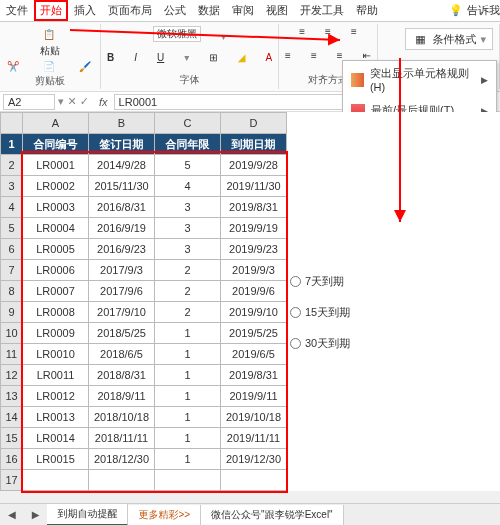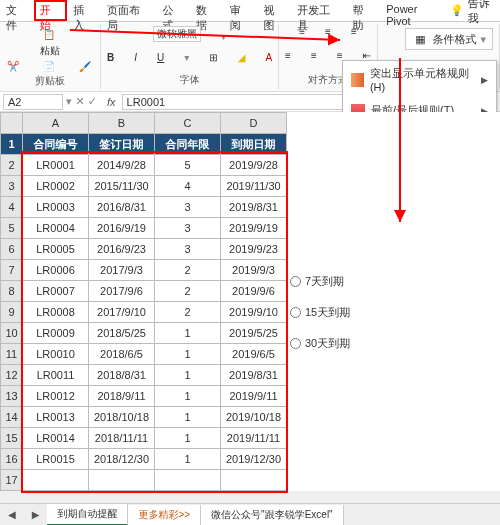--- a/index.html
+++ b/index.html
@@ -27,21 +27,21 @@
   .dd-panel .hl { background: #fde9d9; border: 1px solid #e58f4a; }
   .ddicon { width: 14px; height: 14px; display: inline-block; background: #5b9bd5; }
   .ddicon.orange { background: linear-gradient(90deg,#f2a35e,#e06030); }
   .ddicon.redbar { background: linear-gradient(180deg,#e66,#e34); }
   .ddicon.blue { background:#5b9bd5; }
   .ddicon.color { background: linear-gradient(180deg,#e66,#fc6,#6c6); }
   .ddicon.iconset { background: repeating-linear-gradient(45deg,#6c6,#6c6 3px,#e66 3px,#e66 6px); }
   .arrow-r { color:#555; font-size:9px; margin-left:auto; }
 
   .fbar { display: flex; align-items:center; background:#fff; border-bottom:1px solid #ddd; height:20px; font-size:11px; }
-  .namebox { width:60px; border:1px solid #ccc; padding:1px 4px; margin:1px 3px; background:#fff; }
+  .namebox { width:52px; border:1px solid #ccc; padding:1px 4px; margin:1px 3px; background:#fff; }
   .fx { padding:0 6px; color:#555; font-style:italic; }
   .fval { border:1px solid #ccc; padding:1px 4px; flex:1; margin:1px 4px 1px 0; background:#fff; }
 
   .sheet { position:relative; background:#fff; }
   .grid { border-collapse:collapse; font-size:11px; }
   .grid th, .grid td { border:1px solid #bbb; text-align:center; height:21px; }
   .rowhdr { background:#e6e6e6; width:22px; color:#333; font-weight:normal; }
   .colhdr { background:#e6e6e6; width:66px; color:#333; font-weight:normal; }
   .thead th { background:#1f4e79; color:#fff; font-weight:bold; }
   .corner { background:#e6e6e6; width:22px; }
@@ -65,21 +65,20 @@
   <div class="mitem">文件</div>
   <div class="mitem active">开始</div>
   <div class="mitem">插入</div>
   <div class="mitem">页面布局</div>
   <div class="mitem">公式</div>
   <div class="mitem">数据</div>
   <div class="mitem">审阅</div>
   <div class="mitem">视图</div>
   <div class="mitem">开发工具</div>
   <div class="mitem">帮助</div>
-  <div class="mitem">Power Pivot</div>
   <div class="right">
     <span class="bulb">💡</span>
     <span>告诉我</span>
   </div>
 </div>
 
 <div class="ribbon">
   <div class="rgroup">
     <div class="btnbig">
       <span class="icon">📋</span>

